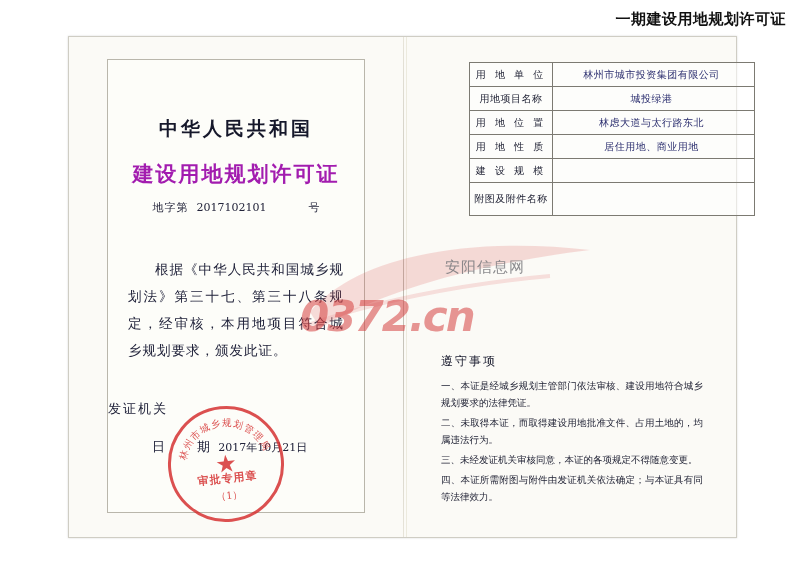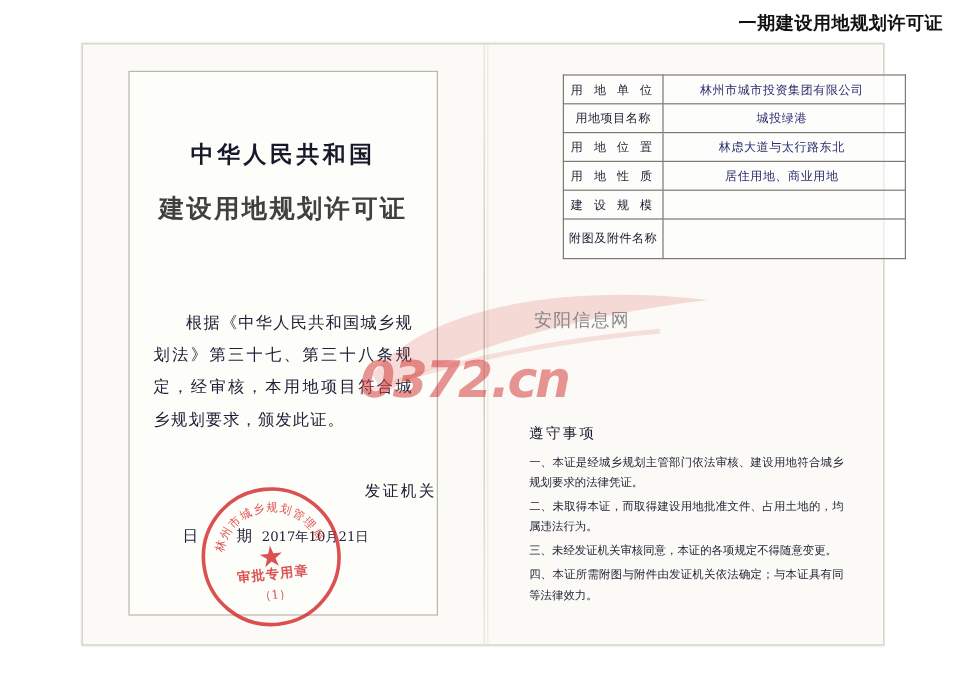--- a/index.html
+++ b/index.html
@@ -85,21 +85,21 @@
     font-family: "DejaVu Serif", "Liberation Serif", serif;
     font-weight: bold;
   }
   .cert-name {
     position: absolute;
     top: 100px;
     left: 0; right: 0;
     text-align: center;
     font-size: 21px;
     letter-spacing: 2px;
-    color: #404040;
+    color: #a21caf;
     font-family: "DejaVu Serif", "Liberation Serif", serif;
     font-weight: bold;
   }
   .cert-number-row {
     position: absolute;
     top: 140px;
     left: 0; right: 0;
     text-align: center;
     font-size: 11px;
     color: #23243a;
@@ -127,21 +127,21 @@
     color: #20223a;
     text-align: justify;
     text-indent: 2em;
     font-family: "DejaVu Serif", "Liberation Serif", serif;
     letter-spacing: 1px;
   }
   .issuer-row {
     position: absolute;
     top: 340px;
     left: 0; right: 0;
-    text-align: right;
+    text-align: left;
     font-size: 13px;
     letter-spacing: 2px;
     color: #20223a;
     font-family: "DejaVu Serif", "Liberation Serif", serif;
   }
   .date-row {
     position: absolute;
     top: 378px;
     left: 44px;
     font-size: 13px;
@@ -325,20 +325,23 @@
   <div class="sheet-inner">
     <div class="fold"></div>
     <div class="fold2"></div>
 
     <div class="left-page">
       <div class="left-frame">
 
         <div class="cert-country">中华人民共和国</div>
         <div class="cert-name">建设用地规划许可证</div>
 
+        <div class="cert-number-row">
+          <span class="lbl">地字第</span><span class="num">2017102101</span><span class="suffix">号</span>
+        </div>
 
         <div class="cert-body">根据《中华人民共和国城乡规划法》第三十七、第三十八条规定，经审核，本用地项目符合城乡规划要求，颁发此证。</div>
 
         <div class="issuer-row">发证机关</div>
 
         <div class="date-row">
           <span>日　　期</span>
           <span class="dv">2017年10月21日</span>
         </div>
 

